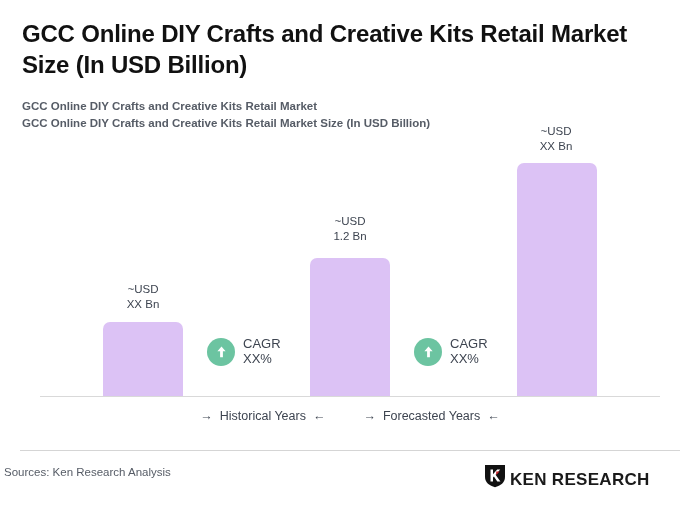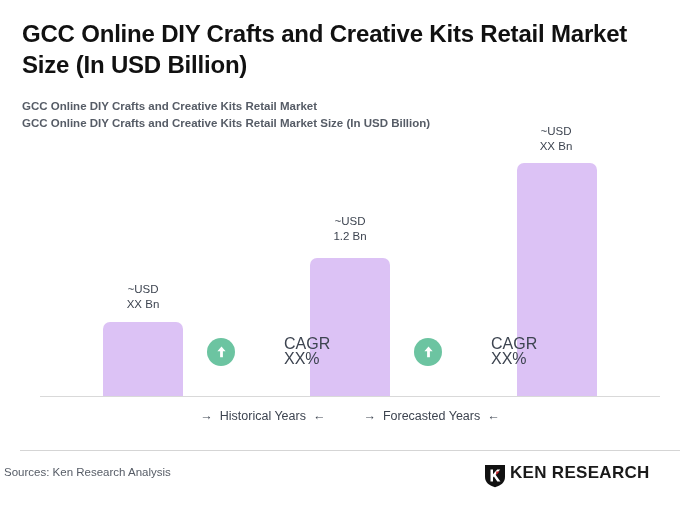--- a/index.html
+++ b/index.html
@@ -105,24 +105,23 @@
     width: 28px;
     height: 28px;
     border-radius: 50%;
     background: #6cc4a1;
     display: flex;
     align-items: center;
     justify-content: center;
     flex: 0 0 auto;
   }
   .cagr-text {
-    font-size: 16px;
+    font-size: 13px;
     color: #3d4450;
     line-height: 14.5px;
-    margin-left: 41px;
   }
   .cagr-text span { display: block; white-space: nowrap; }
 
   
   .years-row {
     position: absolute;
     left: 0;
     top: 409px;
     width: 700px;
     display: flex;
@@ -158,21 +157,21 @@
     top: 466px;
     font-size: 11.5px;
     color: #565c66;
     white-space: nowrap;
   }
   .logo {
     position: absolute;
     left: 484px;
     top: 464px;
     display: flex;
-    align-items: flex-start;
+    align-items: flex-end;
     gap: 4px;
   }
   .logo-text {
     font-family: "Liberation Sans", sans-serif;
     font-size: 17px;
     font-weight: bold;
     color: #1a1a1a;
     letter-spacing: 0.3px;
     line-height: 1;
     white-space: nowrap;

